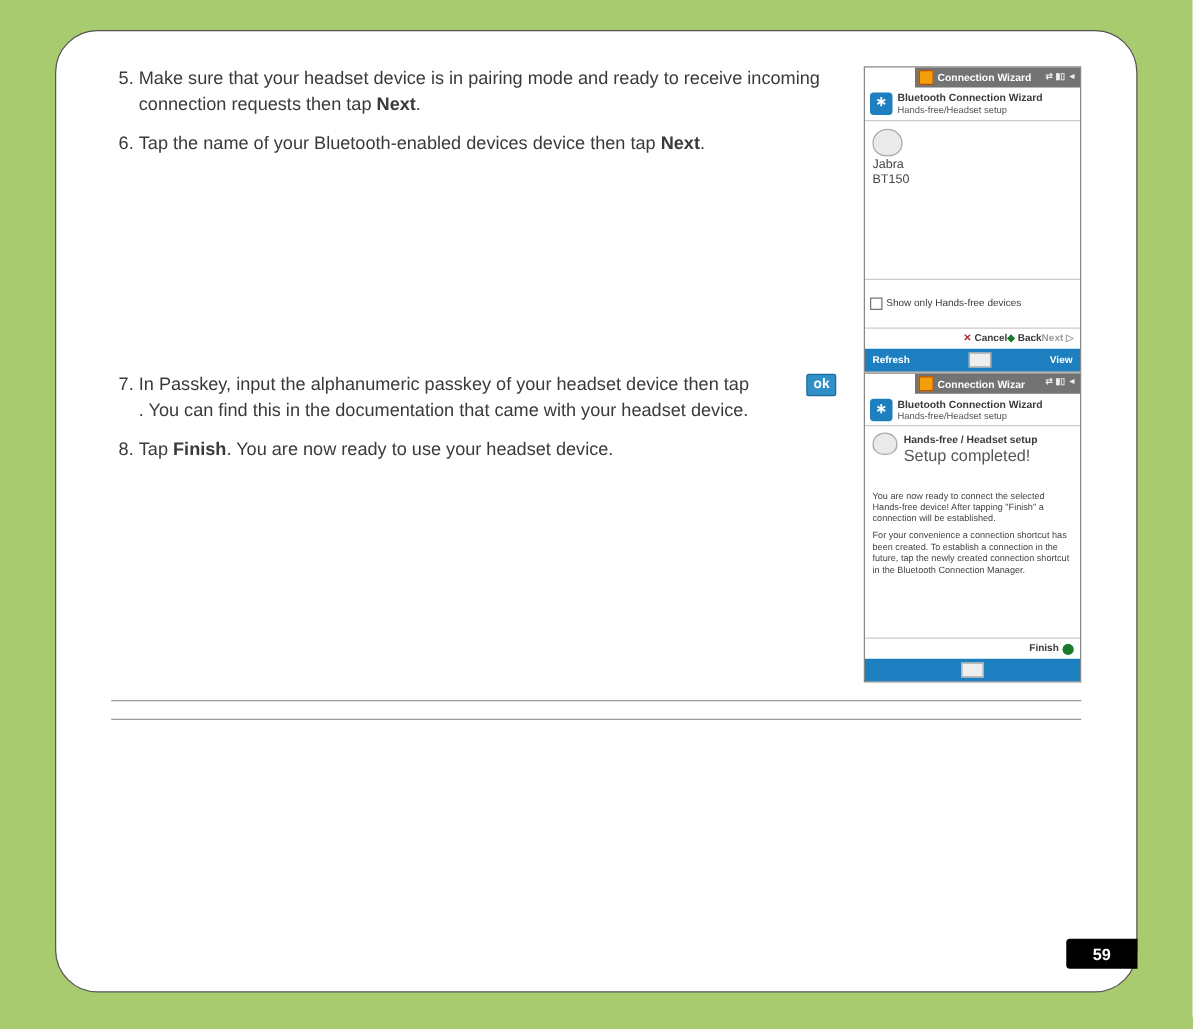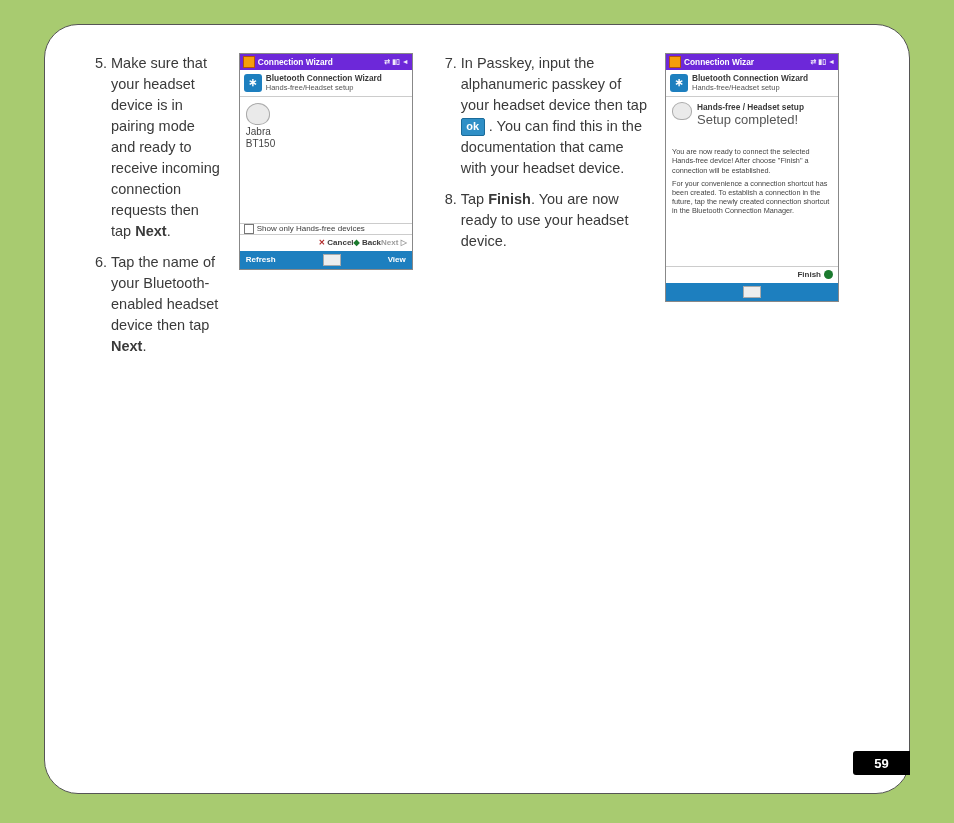--- a/index.html
+++ b/index.html
@@ -13,62 +13,63 @@
   .page{
     position:absolute;
     left:44px;top:24px;
     width:866px;height:770px;
     background:#fff;
     border:1.5px solid #555;
     border-radius:34px;
     padding:28px 44px 44px 44px;
     box-sizing:border-box;
   }
-  .content{display:flex;flex-direction:row;gap:26px}
+  .content{display:flex;flex-direction:column;}
   .row{display:flex;gap:18px;align-items:flex-start}
   .text-col{flex:1 1 auto;font-size:14.5px;line-height:1.45}
   ol{margin:0;padding-left:22px}
   ol li{margin-bottom:10px}
   b{font-weight:700}
 
   
   .phone{
     width:172px;
     border:1px solid #888;
     background:#fff;
     font-size:8.3px;
     line-height:1.25;
     flex:0 0 auto;
   }
   .ph-titlebar{
-    background:#6d28d9;
+    background:#737373;
     color:#fff;
     display:flex;align-items:center;
     gap:3px;padding:2px 3px;
     font-weight:700;
+    margin-left:40px;
   }
   .ph-titlebar .flag{width:10px;height:10px;background:#f59e0b;border:1px solid #b45309}
   .ph-titlebar .sys{margin-left:auto;display:flex;gap:2px;font-size:7px}
   .ph-titlebar .sys span{opacity:.9}
   .ph-hdr{
     display:flex;gap:4px;padding:3px 4px;border-bottom:1px solid #ccc;
     align-items:center;
   }
   .bt-ico{
     width:18px;height:18px;border-radius:3px;background:#1d7fbf;
     display:flex;align-items:center;justify-content:center;color:#fff;
     font-weight:700;font-size:11px;flex:0 0 auto;
   }
   .ph-hdr .h-t{font-weight:700}
   .ph-hdr .h-s{font-size:7.5px;color:#555}
   .ph-body{height:118px;padding:6px 6px 2px 6px;position:relative}
   .dev-item{display:flex;flex-direction:column;align-items:flex-start;gap:1px;width:52px}
   .dev-ico{width:22px;height:20px;border:1px solid #aaa;border-radius:50% 50% 45% 45%;background:#eaeaea}
   .dev-name{font-size:10px;color:#444}
-  .ph-chk{border-top:1px solid #ccc;padding:0 4px;font-size:8px;display:flex;align-items:center;gap:3px}
+  .ph-chk{border-top:1px solid #ccc;padding:14px 4px;font-size:8px;display:flex;align-items:center;gap:3px}
   .ph-chk .box{width:8px;height:8px;border:1px solid #777}
   .ph-btnbar{
     display:flex;justify-content:flex-end;align-items:center;
     padding:3px 5px;border-top:1px solid #ccc;font-weight:700;font-size:8px;
   }
   .ph-btnbar .cancel{color:#b02a2a}
   .ph-btnbar .back{color:#1b7a2e}
   .ph-btnbar .next{color:#9c9c9c}
   .ph-softbar{
     background:#1d7fbf;color:#fff;
@@ -88,20 +89,21 @@
     padding:3px 5px;border-top:1px solid #ccc;font-weight:700;font-size:8px;gap:3px;
   }
   .ph-finish .dot{width:9px;height:9px;border-radius:50%;background:#1b7a2e}
 
   
   .ok-chip{
     display:inline-flex;align-items:center;justify-content:center;
     width:22px;height:16px;background:#2f8fc6;color:#fff;
     font-size:11px;font-weight:700;border-radius:2px;vertical-align:middle;
     border:1px solid #1a6b9a;
+    margin-left:42px;
   }
 
   
   hr.sep{border:none;border-top:1px solid #9a9a9a;margin:14px 0 6px 0}
   .notes{font-size:12.5px;padding:0 30px 0 50px}
   .notes .nt{font-weight:700}
   .notes .nb{padding-left:10px;line-height:1.45}
 
   
   .pg-num{
@@ -120,21 +122,21 @@
 <div class="page">
   <div class="content">
 
     <div class="row">
       <div class="text-col">
         <ol start="5">
           <li>
             <span>Make sure that your headset device is in pairing mode and ready to receive incoming connection requests then tap </span><b>Next</b><span>.</span>
           </li>
           <li>
-            <span>Tap the name of your Bluetooth-enabled headset device then tap </span><b>Next</b><span>.</span>
+            <span>Tap the name of your Bluetooth-enabled devices device then tap </span><b>Next</b><span>.</span>
           </li>
         </ol>
       </div>
 
       <div class="phone">
         <div class="ph-titlebar">
           <span class="flag"></span>
           <span>Connection Wizard</span>
           <span class="sys">
             <span>⇄</span>
@@ -204,21 +206,21 @@
           </div>
         </div>
         <div class="ph-body2">
           <div class="setup-row">
             <span class="setup-ico"></span>
             <div>
               <div class="setup-t">Hands-free / Headset setup</div>
               <div class="setup-s">Setup completed!</div>
             </div>
           </div>
-          <div class="para">You are now ready to connect the selected Hands-free device! After choose "Finish" a connection will be established.</div>
+          <div class="para">You are now ready to connect the selected Hands-free device! After tapping "Finish" a connection will be established.</div>
           <div class="para">For your convenience a connection shortcut has been created. To establish a connection in the future, tap the newly created connection shortcut in the Bluetooth Connection Manager.</div>
         </div>
         <div class="ph-finish">
           <span>Finish</span>
           <span class="dot"></span>
         </div>
         <div class="ph-softbar">
           <span>&nbsp;</span>
           <span class="keyb"></span>
           <span>&nbsp;</span>

